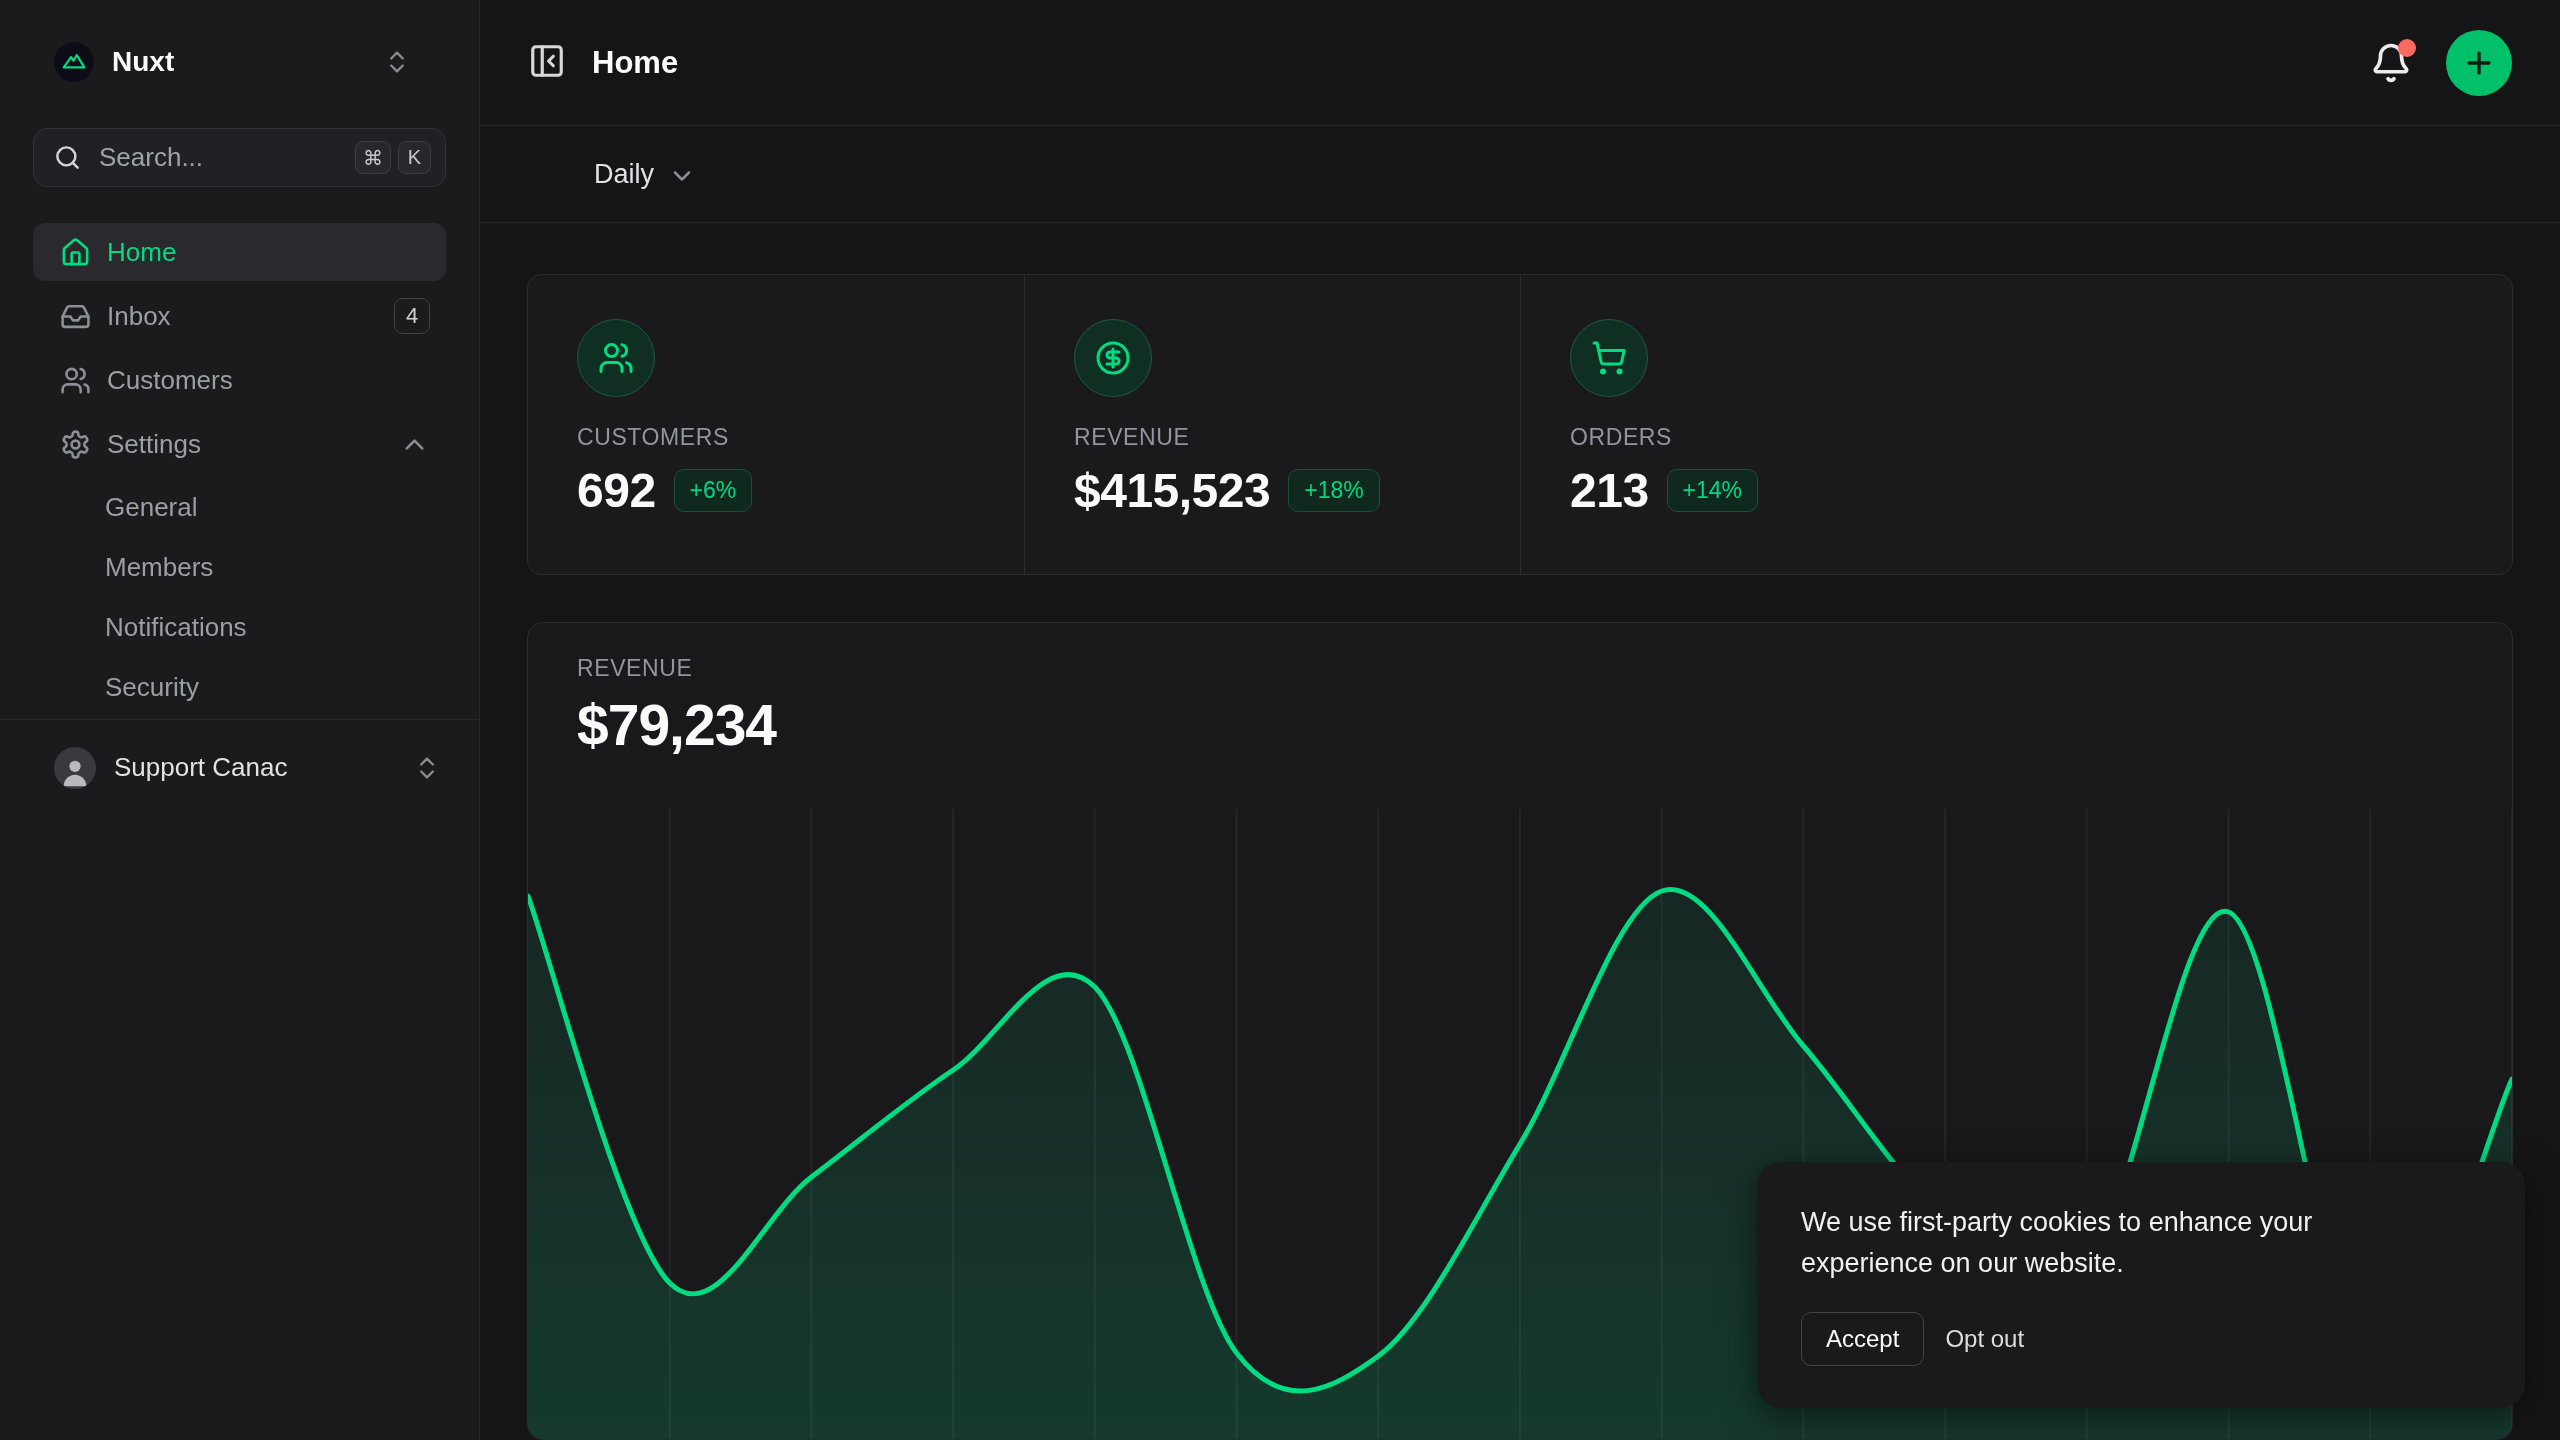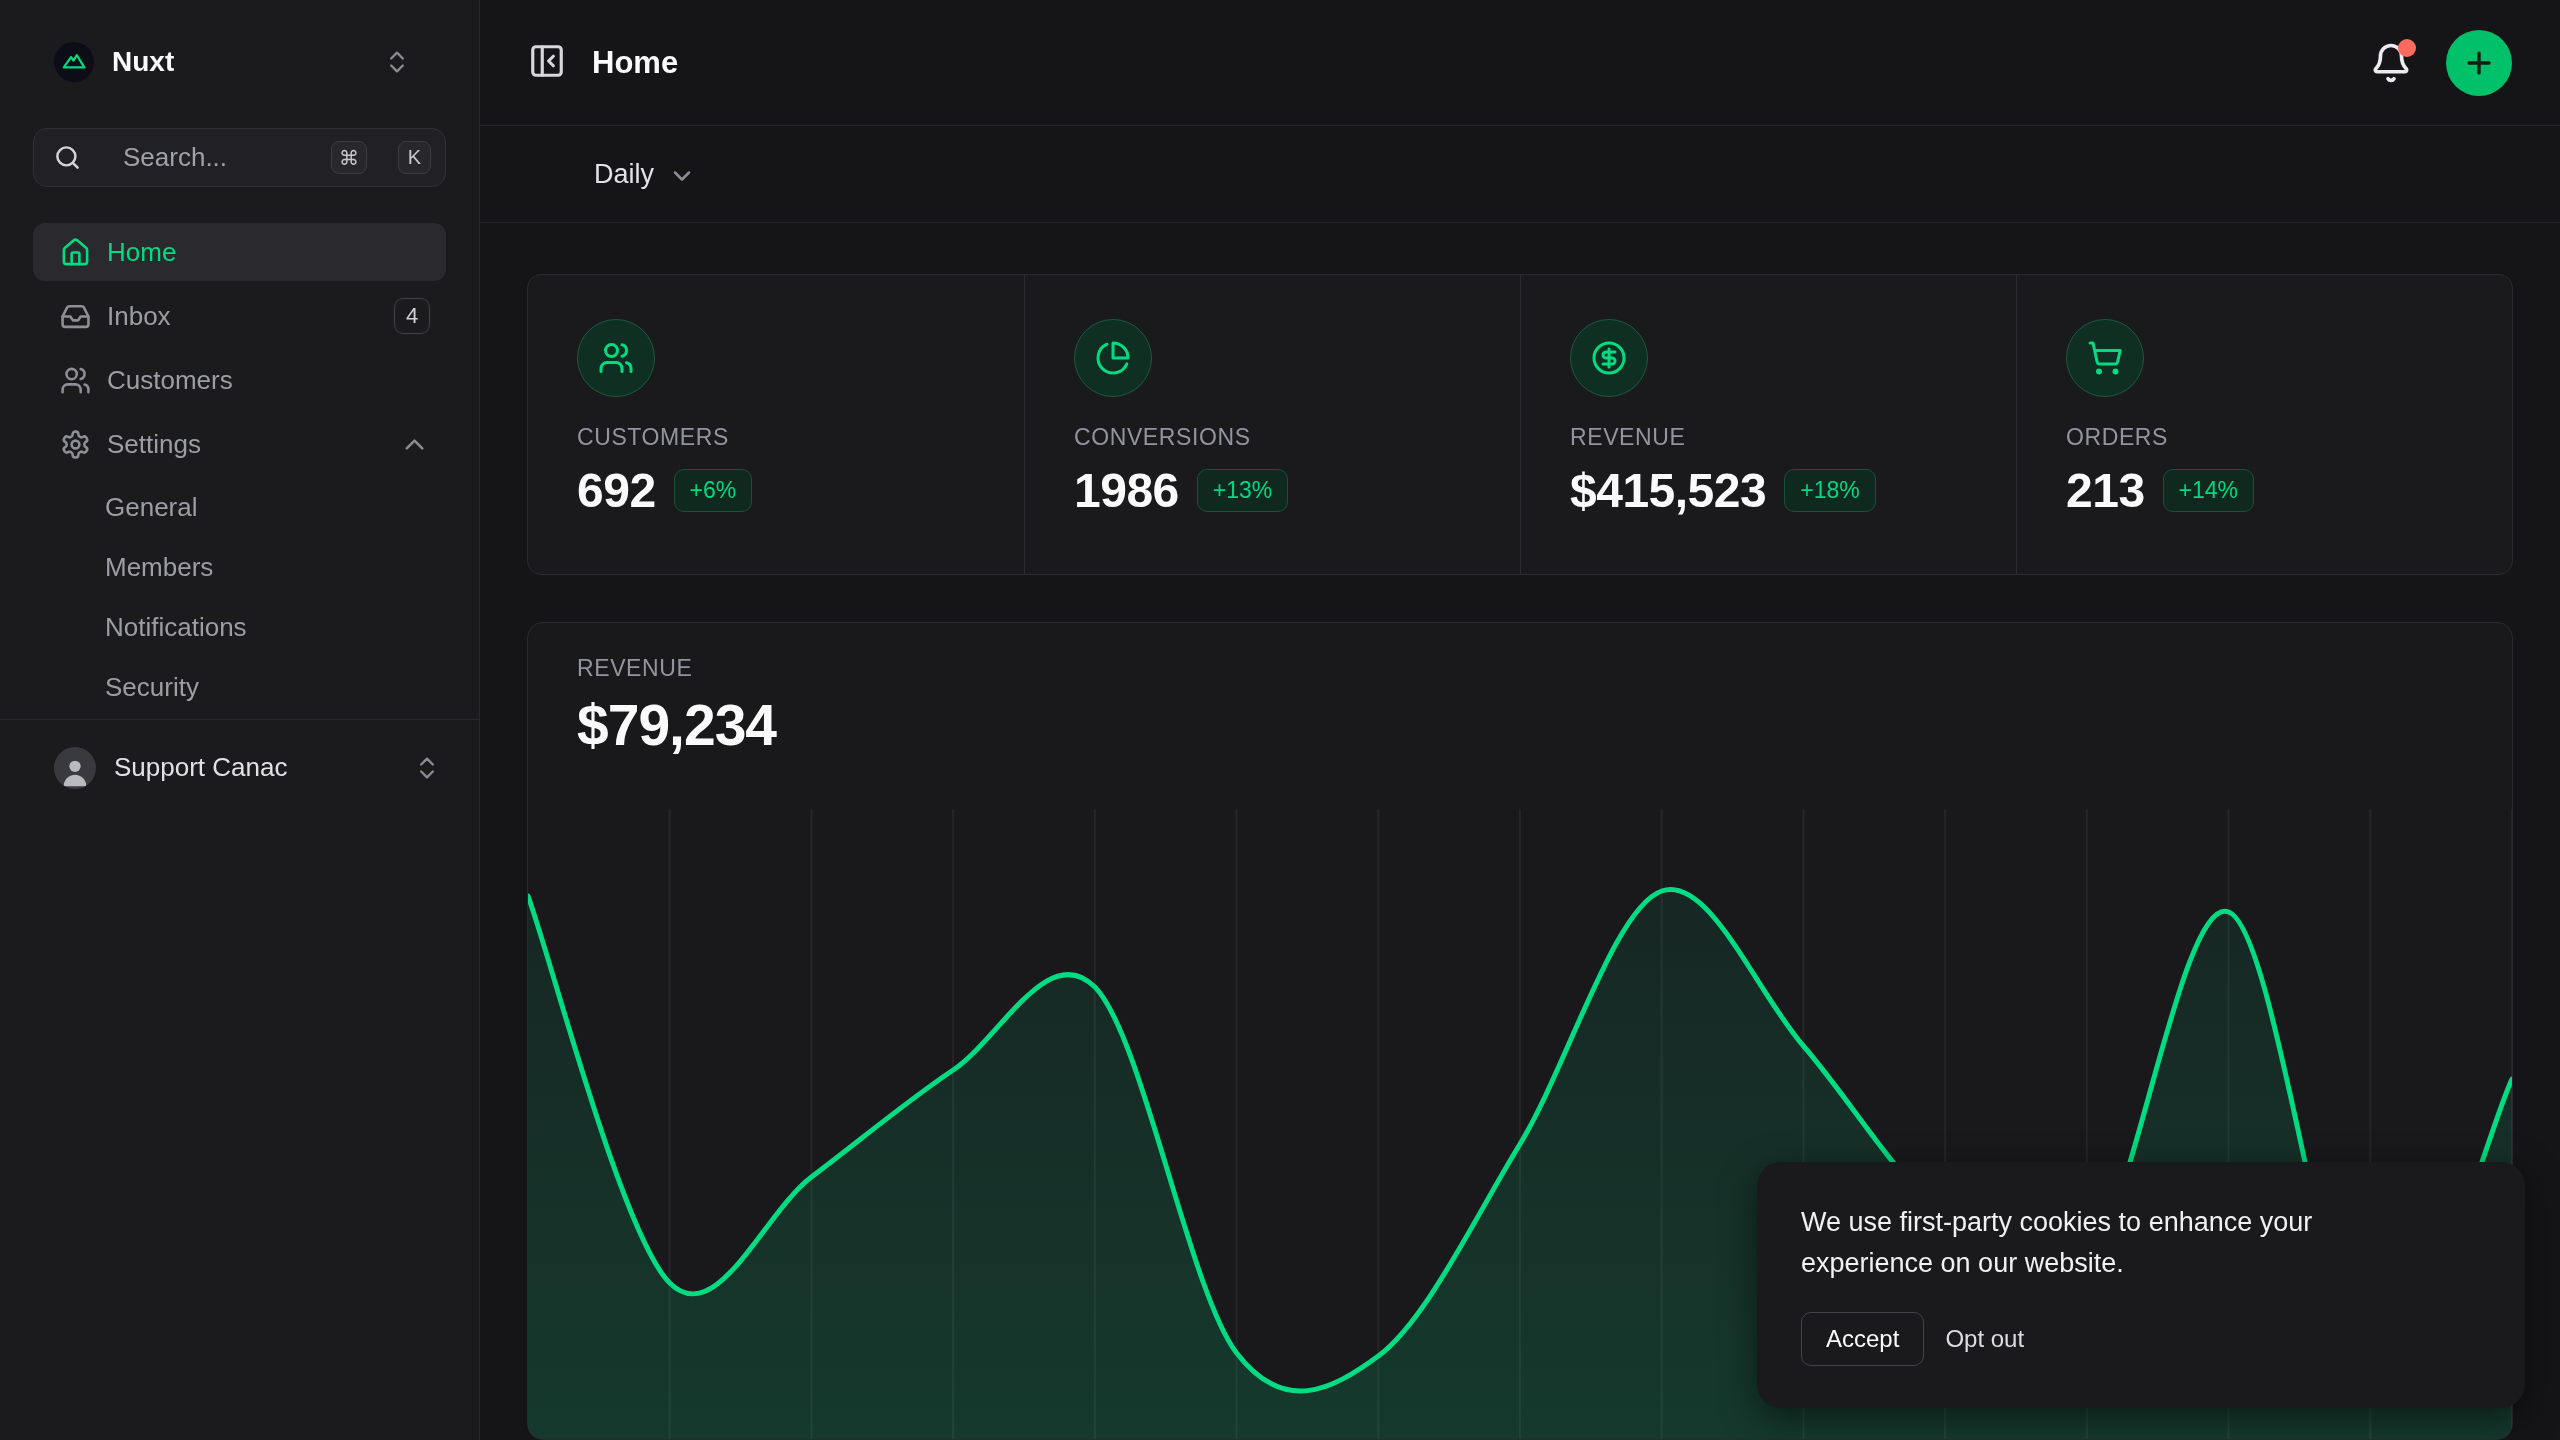--- a/index.html
+++ b/index.html
@@ -13,21 +13,21 @@
   .brand-row { display:flex; align-items:center; gap:18px; padding:42px 30px 20px 54px; }
   .brand-logo { width:40px; height:40px; border-radius:50%; background:#0d0d18; display:flex;
     align-items:center; justify-content:center; flex:0 0 auto; }
   .brand-logo svg { width:26px; height:26px; stroke:#00dc82; fill:none; stroke-width:2;
     stroke-linecap:round; stroke-linejoin:round; }
   .brand-name { font-size:28px; font-weight:600; color:#fafafa; flex:1; }
   .updown { width:28px; height:28px; stroke:#8b8b93; fill:none; stroke-width:2;
     stroke-linecap:round; stroke-linejoin:round; margin-right:38px; cursor:pointer; }
 
   .search-bar { margin:26px 33px 0 33px; height:59px; background:#212125; border:1px solid #323236;
-    border-radius:14px; display:flex; align-items:center; padding:0 14px 0 20px; cursor:text;gap:24px; }
+    border-radius:14px; display:flex; align-items:center; padding:0 14px 0 20px; cursor:text; }
   .search-bar svg.mag { width:27px; height:27px; stroke:#d4d4d8; fill:none; stroke-width:2.2;
     stroke-linecap:round; }
   .search-ph { flex:1; margin-left:18px; font-size:26px; color:#a1a1aa; }
   .kbd { min-width:33px; height:33px; border:1px solid #3d3d42; background:#28282c; border-radius:8px;
     color:#c6c6cc; font-size:20px; display:flex; align-items:center; justify-content:center;
     margin-left:7px; padding:0 7px; }
 
   .nav { margin:36px 33px 0 33px; display:flex; flex-direction:column; }
   .nav-item { height:58px; border-radius:12px; display:flex; align-items:center; gap:16px;
     padding:0 16px 0 27px; color:#9d9da5; font-size:26px; cursor:pointer; margin-bottom:6px; }
@@ -258,33 +258,20 @@
                 <path d="M16 21v-2a4 4 0 0 0-4-4H6a4 4 0 0 0-4 4v2"></path>
                 <circle cx="9" cy="7" r="4"></circle>
                 <path d="M22 21v-2a4 4 0 0 0-3-3.87"></path>
                 <path d="M16 3.13a4 4 0 0 1 0 7.75"></path>
               </svg>
           </span>
           <div class="stat-label">CUSTOMERS</div>
           <div class="stat-valuerow">
             <span class="stat-value">692</span>
             <span class="delta-badge">+6%</span>
-          </div>
-        </div>
-        <div class="stat-cell">
-          <span class="stat-iconwrap">
-            <svg viewBox="0 0 24 24">
-                <path d="M21.21 15.89A10 10 0 1 1 8 2.83"></path>
-                <path d="M22 12A10 10 0 0 0 12 2v10z"></path>
-              </svg>
-          </span>
-          <div class="stat-label">CONVERSIONS</div>
-          <div class="stat-valuerow">
-            <span class="stat-value">1986</span>
-            <span class="delta-badge">+13%</span>
           </div>
         </div>
         <div class="stat-cell">
           <span class="stat-iconwrap">
             <svg viewBox="0 0 24 24">
                 <circle cx="12" cy="12" r="10"></circle>
                 <path d="M16 8h-6a2 2 0 1 0 0 4h4a2 2 0 1 1 0 4H8"></path>
                 <path d="M12 18V6"></path>
               </svg>
           </span>

